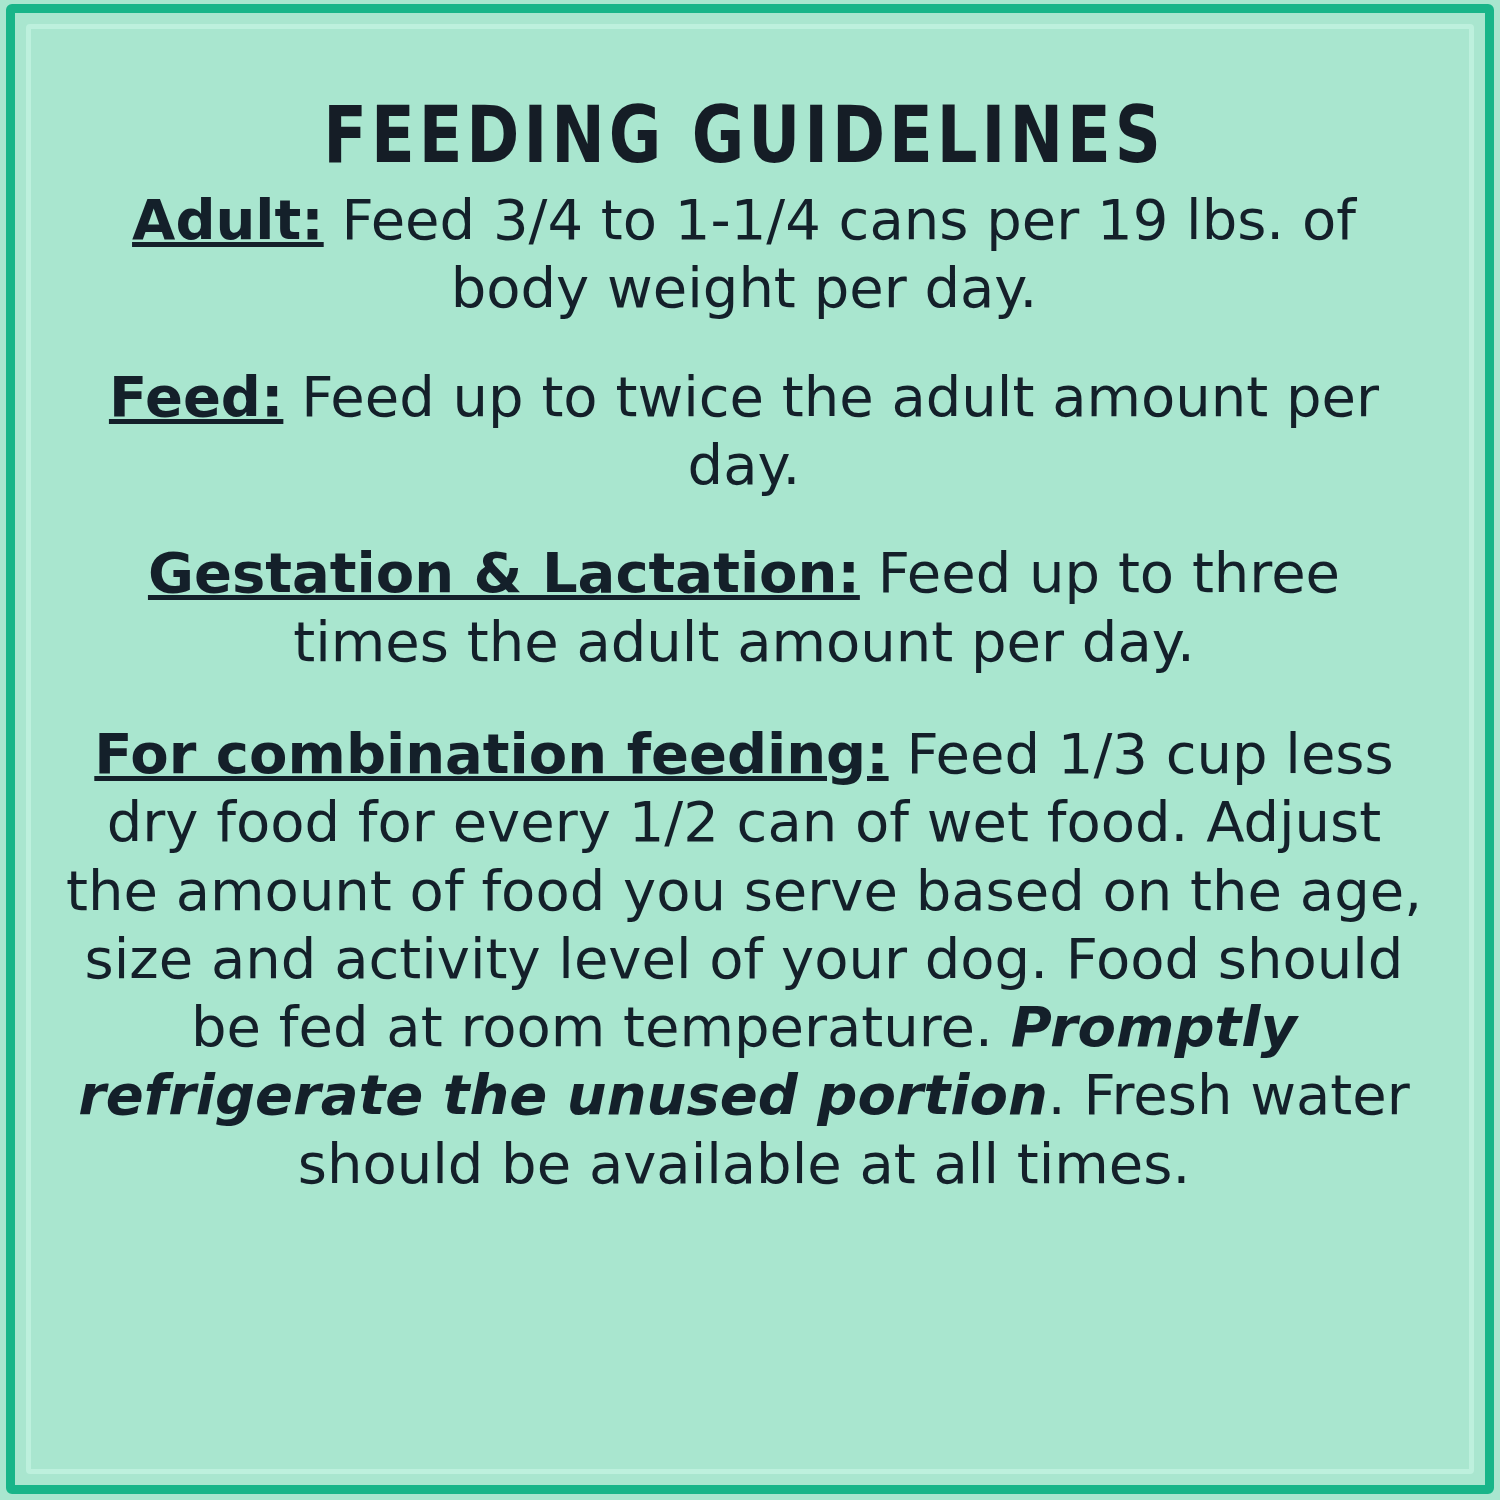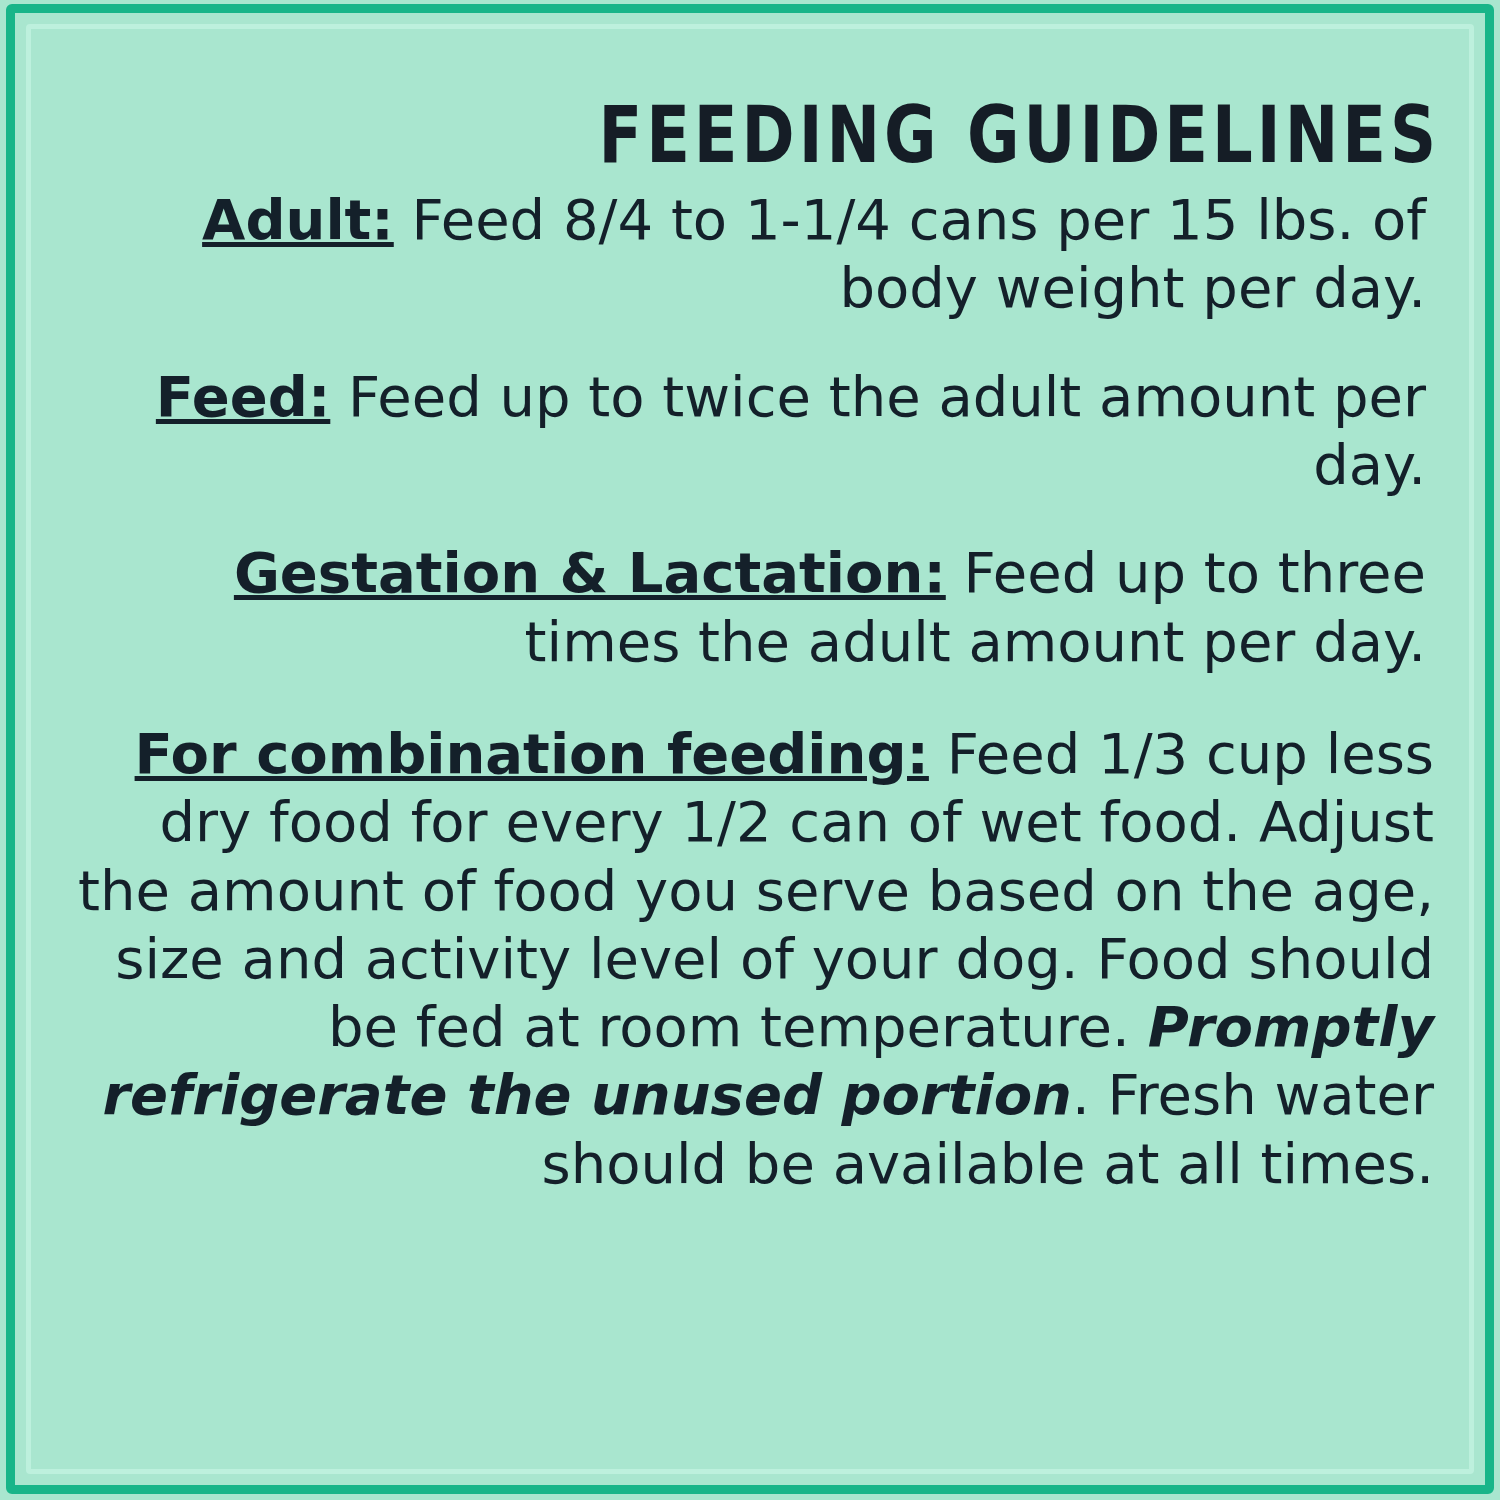--- a/index.html
+++ b/index.html
@@ -44,21 +44,21 @@
     border-radius: 4px;
     box-sizing: border-box;
     pointer-events: none;
   }
 
   .content {
     position: absolute;
     left: 48px;
     right: 60px;
     top: 96px;
-    text-align: right;
+    text-align: center;
   }
 
   .title {
     font-family: "DejaVu Sans", sans-serif;
     font-weight: bold;
     font-size: 64px;
     letter-spacing: 4px;
     color: #151d26;
     text-transform: uppercase;
     line-height: 1;
@@ -96,21 +96,21 @@
 
 <div class="panel">
   <div class="frame-outer"></div>
   <div class="frame-inner"></div>
 
   <div class="content">
 
     <h1 class="title">FEEDING GUIDELINES</h1>
 
     <p class="para block1">
-      <span class="lead">Adult:</span><span> Feed 8/4 to 1-1/4 cans per 15 lbs. of body weight per day.</span>
+      <span class="lead">Adult:</span><span> Feed 3/4 to 1-1/4 cans per 19 lbs. of body weight per day.</span>
     </p>
 
     <p class="para block2">
       <span class="lead">Feed:</span><span> Feed up to twice the adult amount per day.</span>
     </p>
 
     <p class="para block3">
       <span class="lead">Gestation &amp; Lactation:</span><span> Feed up to three times the adult amount per day.</span>
     </p>
 

